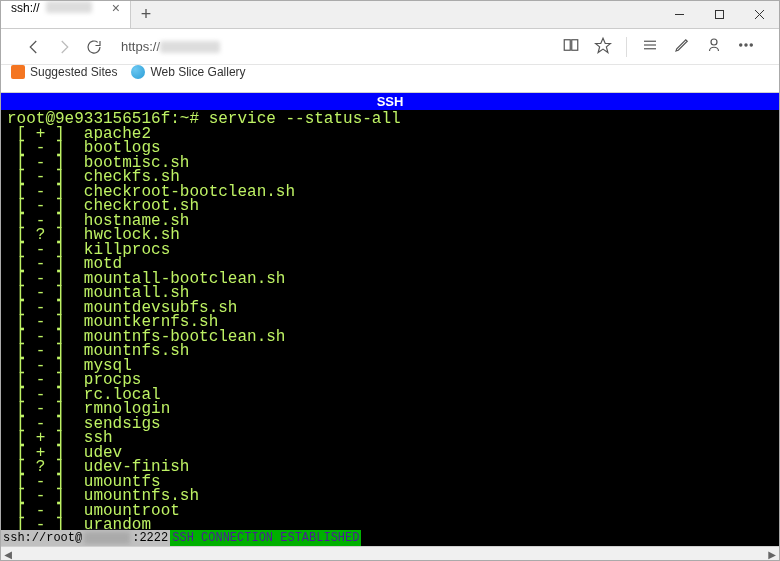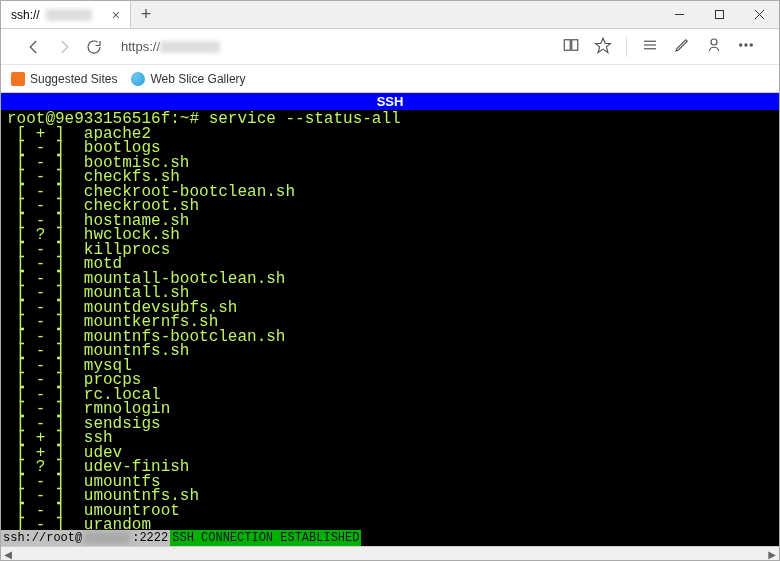--- a/index.html
+++ b/index.html
@@ -1,55 +1,55 @@
 <!DOCTYPE html>
 <html><head>
 <meta charset="utf-8">
 <style>
   * { margin: 0; padding: 0; box-sizing: border-box; }
   body { font-family: "Segoe UI", Arial, sans-serif; font-size: 12px; background: #fff; width: 780px; height: 561px; overflow: hidden; border: 1px solid #aaa; display: flex; flex-direction: column; }
 
   
   .titlebar { height: 28px; background: #f0f0f0; display: flex; align-items: stretch; border-bottom: 1px solid #ccc; }
-  .tab { display: flex; align-items: center; padding: 0 10px; background: #fff; border-right: 1px solid #ccc; font-size: 12px; min-width: 130px; gap: 6px; }
+  .tab { display: flex; padding: 0 10px; background: #fff; border-right: 1px solid #ccc; font-size: 12px; min-width: 130px; gap: 6px; }
   .tab .blur { width: 46px; height: 12px; background: #ddd; filter: blur(2px); border-radius: 2px; }
   .tab .close { margin-left: auto; color: #666; font-size: 14px; line-height: 1; }
   .newtab { width: 30px; display: flex; align-items: center; justify-content: center; color: #555; font-size: 18px; }
   .winbtns { margin-left: auto; display: flex; }
   .winbtn { width: 40px; display: flex; align-items: center; justify-content: center; font-size: 14px; color: #333; }
   .winbtn svg { width: 11px; height: 11px; }
 
   
   .navbar { height: 36px; display: flex; align-items: center; padding: 0 24px; gap: 12px; border-bottom: 1px solid #e5e5e5; }
   .navbtn { color: #555; display: flex; align-items: center; }
   .navbtn.disabled { color: #bbb; }
   .navbtn svg { width: 18px; height: 18px; stroke: currentColor; fill: none; stroke-width: 1.6; }
   .addr { flex: 1; display: flex; align-items: center; font-size: 13px; color: #555; padding-left: 6px; }
   .addr .blur { display: inline-block; width: 60px; height: 12px; background: #ddd; filter: blur(2px); border-radius: 2px; vertical-align: middle; }
   .right-icons { display: flex; align-items: center; gap: 14px; color: #555; }
   .right-icons svg { width: 18px; height: 18px; stroke: currentColor; fill: none; stroke-width: 1.6; }
   .divider { width: 1px; height: 20px; background: #ddd; }
 
   
-  .favbar { height: 28px; display: flex; align-items: center; gap: 14px; padding: 0 10px; border-bottom: 1px solid #d0d0d0; font-size: 12px; color: #333; }
+  .favbar { height: 28px; display: flex; align-items: flex-start; gap: 14px; padding: 0 10px; border-bottom: 1px solid #d0d0d0; font-size: 12px; color: #333; }
   .fav { display: flex; align-items: center; gap: 5px; }
   .fav-icon-box { width: 14px; height: 14px; background: #f47521; border-radius: 2px; }
   .fav-icon-feed { width: 14px; height: 14px; border-radius: 50%; background: radial-gradient(circle at 30% 30%, #6cc8f2, #2a9dd6); }
 
   
   .ssh-header { background: #0000ff; color: #fff; text-align: center; font-weight: bold; font-size: 13px; padding: 1px 12px; }
 
   
   .terminal { flex: 1; background: #000; color: #bef264; font-family: "Consolas","Courier New",monospace; font-size: 16px; line-height: 14.5px; padding: 2px 6px; white-space: pre; overflow: hidden; }
 
   
   .statusbar { height: 16px; background: #000; display: flex; align-items: stretch; font-family: "Consolas","Courier New",monospace; font-size: 12px; }
   .status-seg { display: flex; align-items: center; padding: 0 2px; }
   .status-grey { background: #c0c0c0; color: #000; }
-  .status-green { background: #00b000; color: #0f172a; }
+  .status-green { background: #00b000; color: #4c1d95; }
   .status-blur { width: 46px; height: 12px; background: #aaa; filter: blur(2px); display: inline-block; margin: 0 2px; }
 
   
   .hscroll { height: 14px; background: #f0f0f0; border-top: 1px solid #d0d0d0; position: relative; }
   .hscroll .arrow { position: absolute; top: 0; width: 14px; height: 14px; display:flex;align-items:center;justify-content:center;color:#666;font-size:10px; }
   .hscroll .arrow.left { left: 0; }
   .hscroll .arrow.right { right: 0; }
 </style>
 </head>
 <body>

